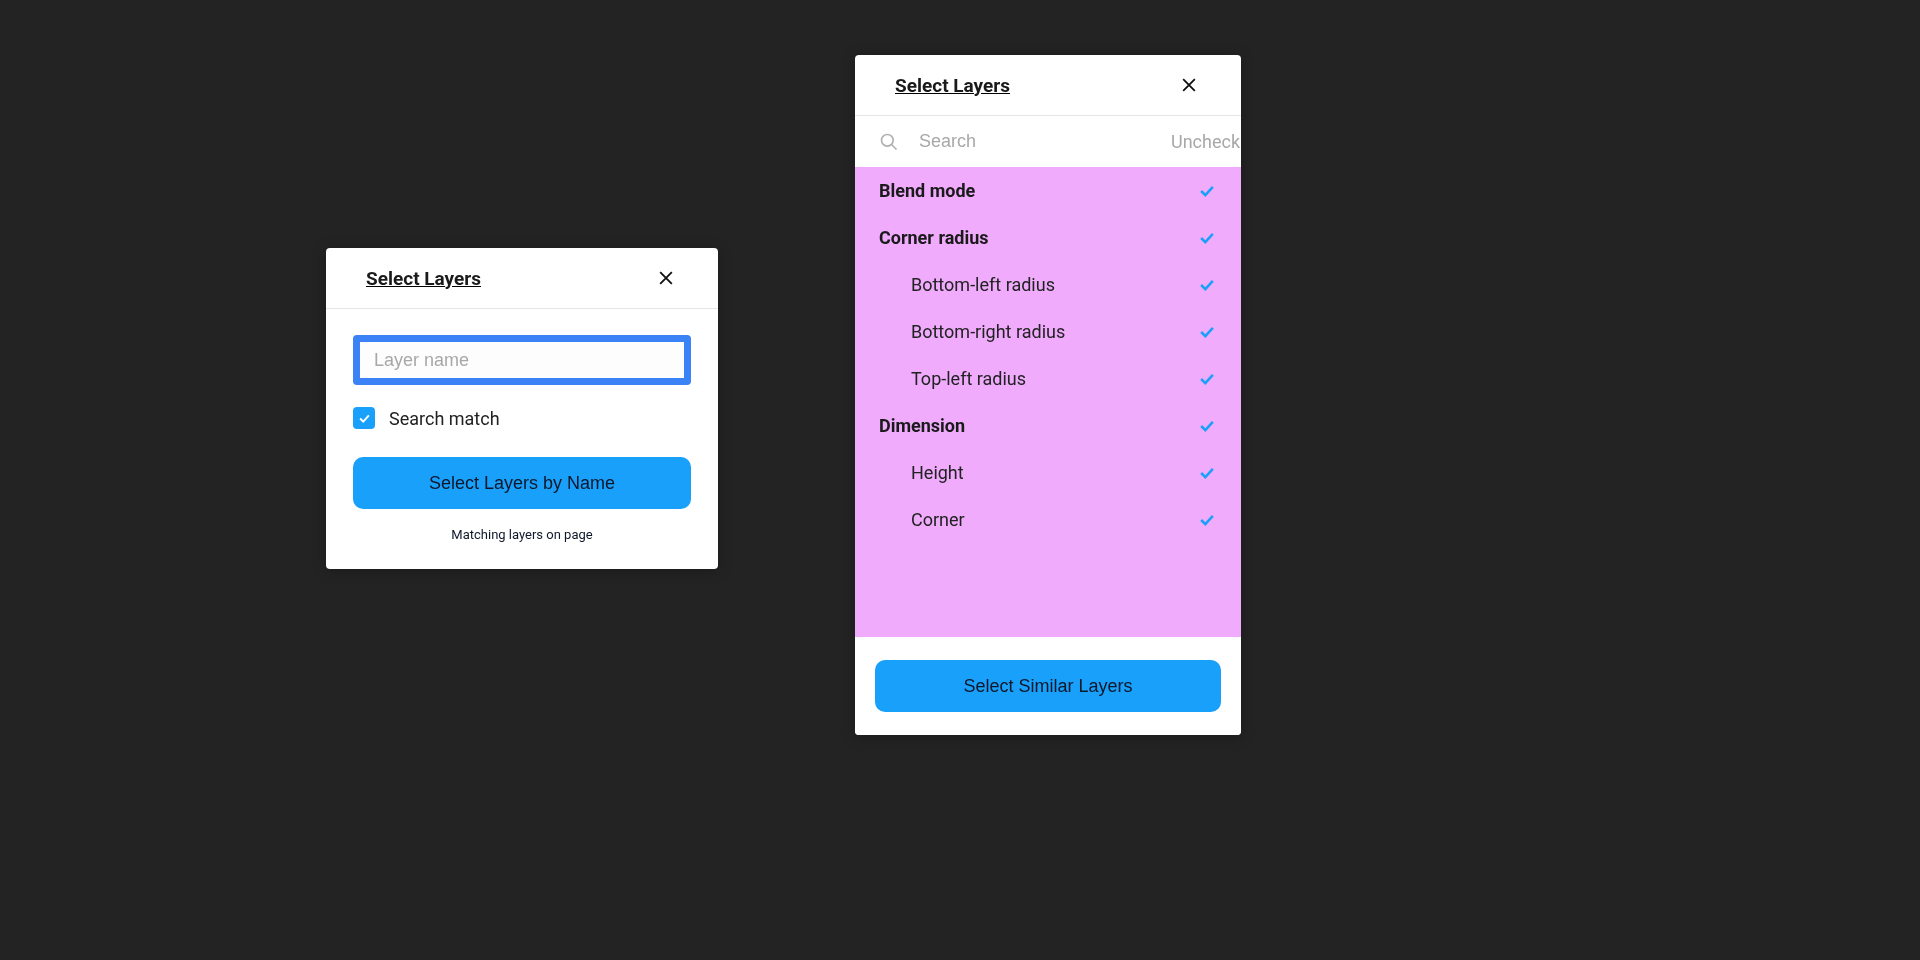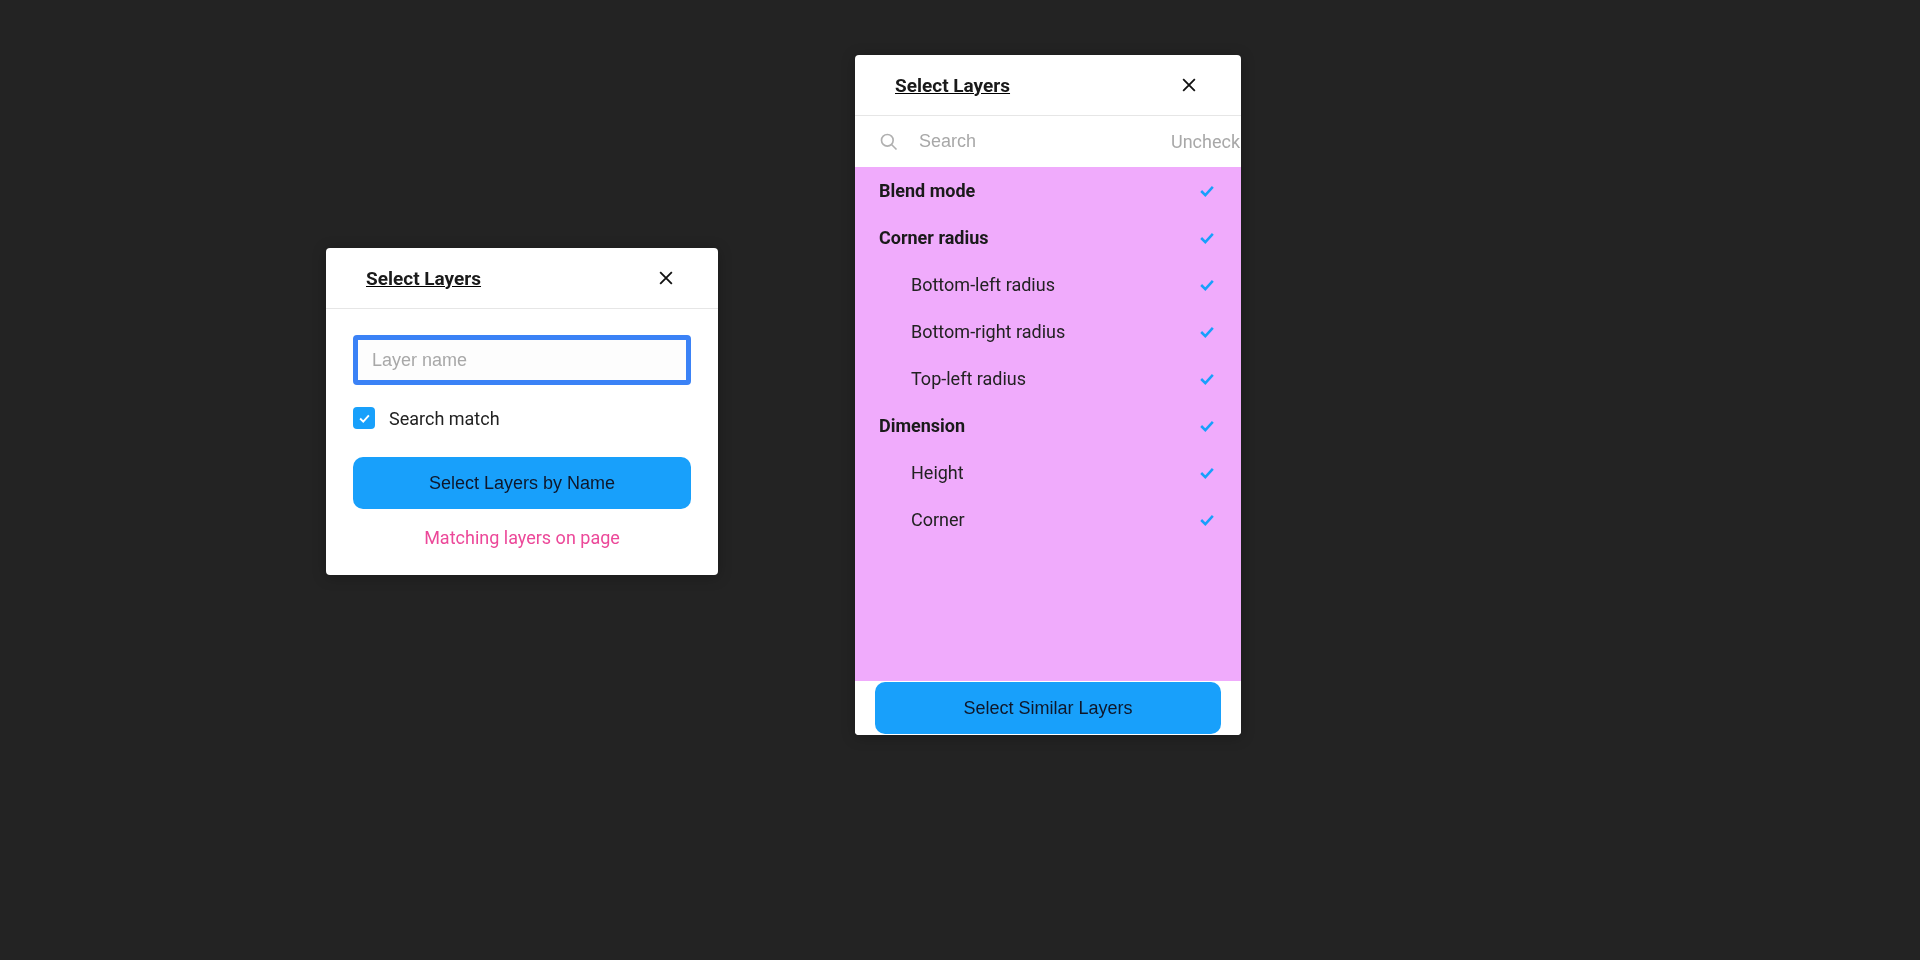--- a/index.html
+++ b/index.html
@@ -39,21 +39,21 @@
     cursor: pointer;
     color: #111;
   }
   .close-btn svg { width: 20px; height: 20px; stroke: currentColor; stroke-width: 2.2; fill: none; }
 
   
   #panel-left .body { padding: 26px 27px 27px; }
   .text-input {
     width: 100%;
     height: 50px;
-    border: 5px solid #3b82f6;
+    border: 7px solid #3b82f6;
     border-radius: 4px;
     padding: 0 14px;
     font-size: 18px;
     outline: none;
     background: #fdfdfd;
   }
   .text-input::placeholder { color: #a8a8a8; }
 
   .checkbox-row {
     display: flex;
@@ -79,22 +79,22 @@
     border-radius: 10px;
     background: #18a0fb;
     color: #0f172a;
     font-size: 18px;
     font-weight: 500;
     cursor: pointer;
   }
   .hint {
     margin-top: 18px;
     text-align: center;
-    color: #ec4899;
-    font-size: 18px;
+    color: #0f172a;
+    font-size: 13px;
   }
 
   
   .search-row {
     display: flex;
     align-items: center;
     padding: 15px 24px;
     gap: 20px;
   }
   .search-icon { width: 20px; height: 20px; color: #b0b0b0; flex-shrink: 0; }
@@ -124,21 +124,21 @@
     justify-content: space-between;
     padding: 13px 24px 13px 24px;
     cursor: pointer;
   }
   .row .label { font-size: 18px; color: #222; }
   .row.group .label { font-weight: 700; color: #1a1a1a; }
   .row.child .label { padding-left: 32px; font-weight: 400; }
   .check-icon { width: 20px; height: 20px; flex-shrink: 0; }
   .check-icon svg { width: 20px; height: 20px; stroke: #18a0fb; stroke-width: 3; fill: none; }
 
-  #panel-right .footer { padding: 1px 20px; background: #fff; }
+  #panel-right .footer { padding: 23px 20px; background: #fff; }
   #panel-right .footer .primary-btn { margin-top: 0; }
 </style>
 </head>
 <body>
 
 <div id="panel-left" class="panel" style="left:326px; top:248px; width:392px;">
   <div class="panel-header">
     <div class="panel-title">Select Layers</div>
     <div class="close-btn">
       <svg viewBox="0 0 24 24">

